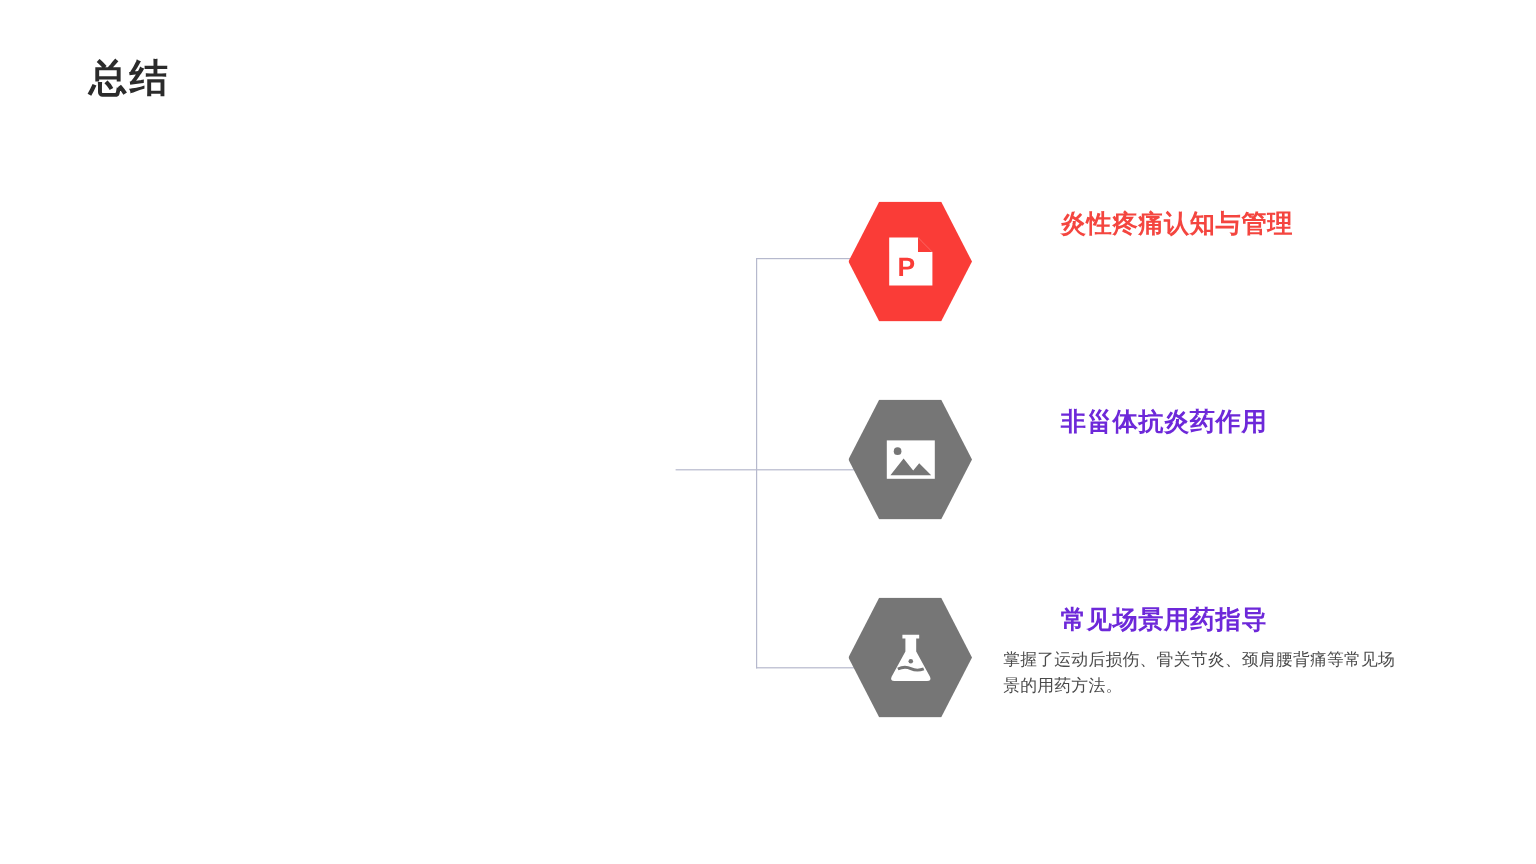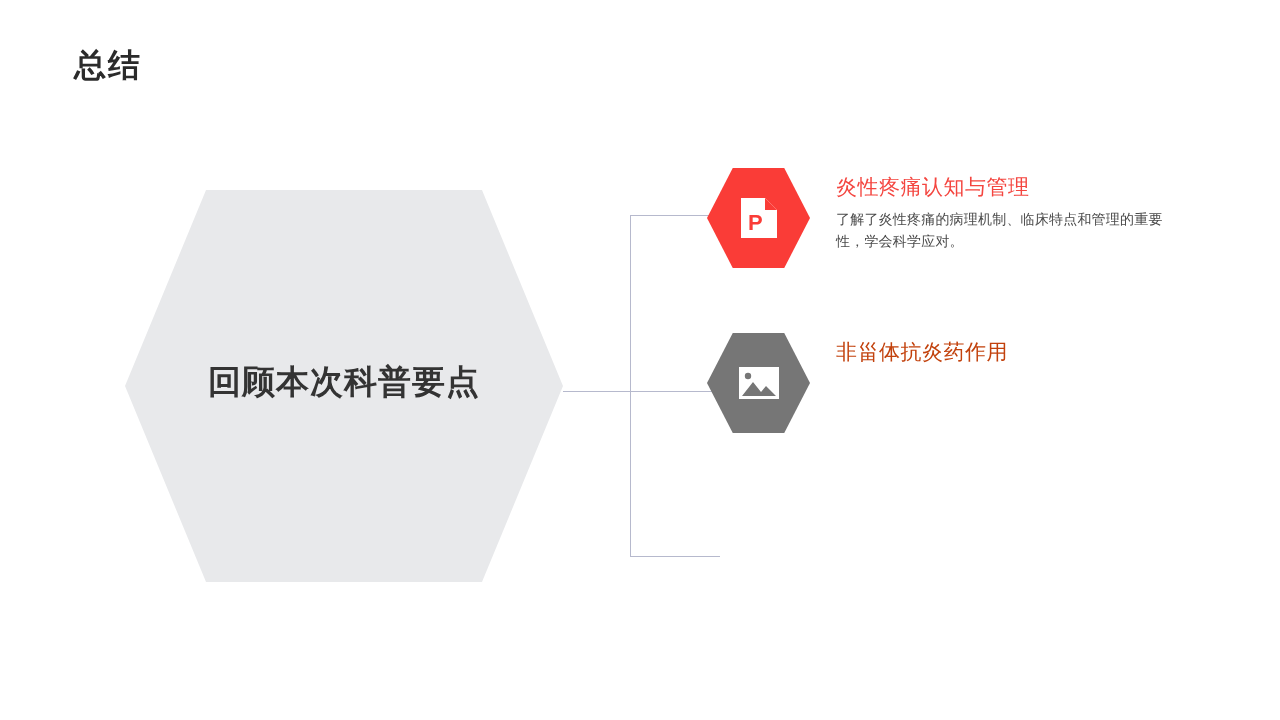--- a/index.html
+++ b/index.html
@@ -139,46 +139,44 @@
   .hex-glow.muted   { background: #8c8c8c; opacity: 0.35; }
 
   .item-text {
     position: absolute;
     left: 129px;
     top: 6px;
     width: 340px;
   }
   .item-title {
     font-size: 21px;
-    font-weight: normal;
+    font-weight: bold;
     letter-spacing: 0.5px;
     line-height: 1.2;
     margin-bottom: 10px;
+    margin-left: 48px;
   }
   .item-title.accent { color: #f4453f; }
-  .item-title.muted  { color: #c2410c; }
+  .item-title.muted  { color: #6d28d9; }
   .item-desc {
     font-size: 14px;
     color: #4a4a4a;
     line-height: 1.55;
     letter-spacing: 0.2px;
   }
 
   .icon-svg { display: block; }
 </style>
 </head>
 <body>
 
 <div id="slide">
 
   <div id="page-title">总结</div>
 
-  <div id="center-hex">
-    <span id="center-hex-label">回顾本次科普要点</span>
-  </div>
 
   <div class="conn" id="conn-stem"></div>
   <div class="conn" id="conn-spine"></div>
   <div class="conn" id="conn-branch-1"></div>
   <div class="conn" id="conn-branch-2"></div>
   <div class="conn" id="conn-branch-3"></div>
 
   <div class="item" id="item-0">
     <div class="hex-wrap">
       <div class="hex-glow accent"></div>
@@ -188,21 +186,20 @@
             <path d="M2 2 H26 L38 14 V42 H2 Z" fill="#ffffff"></path>
             <path d="M26 2 L38 14 H26 Z" fill="#fa3c37"></path>
             <path d="M26 3 L37 14 H27.5 Z" fill="#ffffff" opacity="0.0"></path>
             <text x="9" y="34" font-family="'Liberation Sans', sans-serif" font-size="22" font-weight="bold" fill="#fa3c37">P</text>
           </svg>
         </span>
       </div>
     </div>
     <div class="item-text">
       <div class="item-title accent">炎性疼痛认知与管理</div>
-      <div class="item-desc">了解了炎性疼痛的病理机制、临床特点和管理的重要性，学会科学应对。</div>
     </div>
   </div>
 
   <div class="item" id="item-1">
     <div class="hex-wrap">
       <div class="hex-glow muted"></div>
       <div class="hex-badge muted">
         <span>
           <svg class="icon-svg" width="42" height="34" viewBox="0 0 42 34" aria-hidden="true">
             <rect x="1" y="1" width="40" height="32" fill="#ffffff"></rect>
@@ -210,14 +207,33 @@
             <path d="M4 30 L15 16 L23 26 L28 20 L38 30 Z" fill="#767676"></path>
           </svg>
         </span>
       </div>
     </div>
     <div class="item-text">
       <div class="item-title muted">非甾体抗炎药作用</div>
     </div>
   </div>
 
+  <div class="item" id="item-2">
+    <div class="hex-wrap">
+      <div class="hex-glow muted"></div>
+      <div class="hex-badge muted">
+        <span>
+          <svg class="icon-svg" width="40" height="44" viewBox="0 0 40 44" aria-hidden="true">
+            <path d="M13 3 H27 V6 H24.5 V17 L36 38 Q37.5 41.5 33.5 41.5 H6.5 Q2.5 41.5 4 38 L15.5 17 V6 H13 Z" fill="#ffffff"></path>
+            <path d="M9.5 31 Q15 28.5 20 31 Q25 33.5 30.5 31 L34.5 38.5 Q35.5 40.5 32.5 40.5 H7.5 Q4.5 40.5 5.5 38.5 Z" fill="#767676" opacity="0"></path>
+            <path d="M9.2 31.5 Q15 28.8 20 31.2 Q25.2 33.6 30.8 31.4" stroke="#767676" stroke-width="2.4" fill="none"></path>
+            <circle cx="20" cy="25" r="1.9" fill="#767676"></circle>
+          </svg>
+        </span>
+      </div>
+    </div>
+    <div class="item-text">
+      <div class="item-title muted">常见场景用药指导</div>
+      <div class="item-desc">掌握了运动后损伤、骨关节炎、颈肩腰背痛等常见场景的用药方法。</div>
+    </div>
+  </div>
 
 </div>
 
 </body></html>

